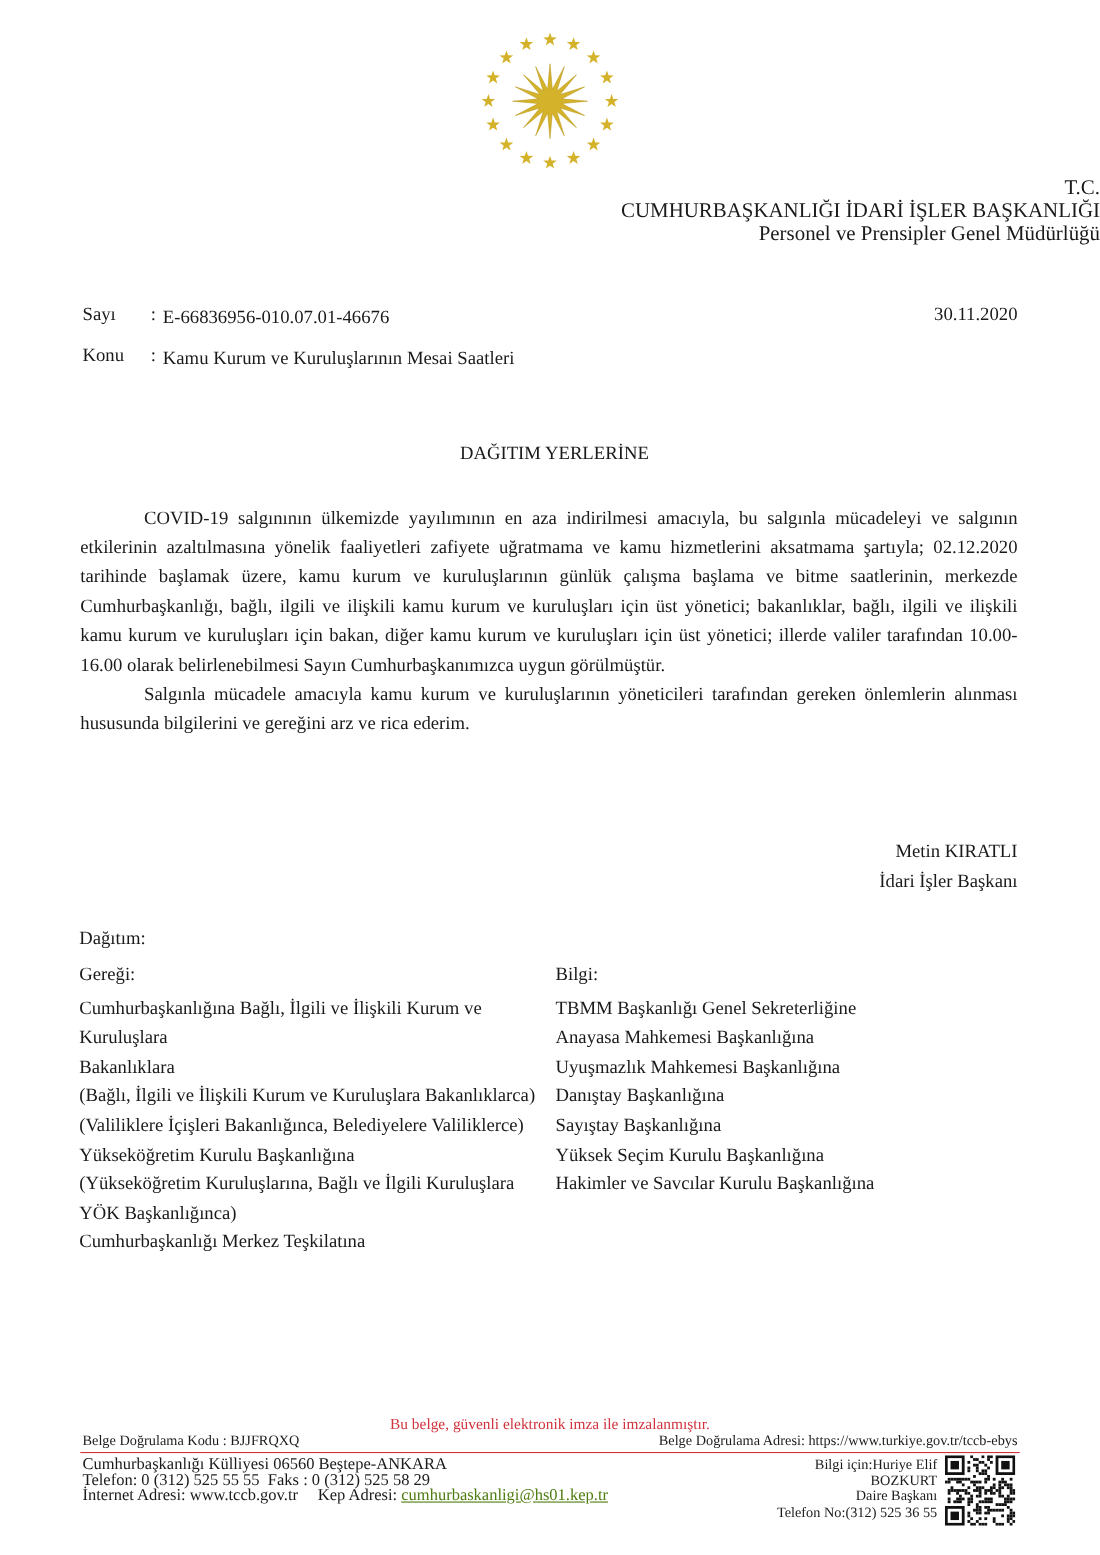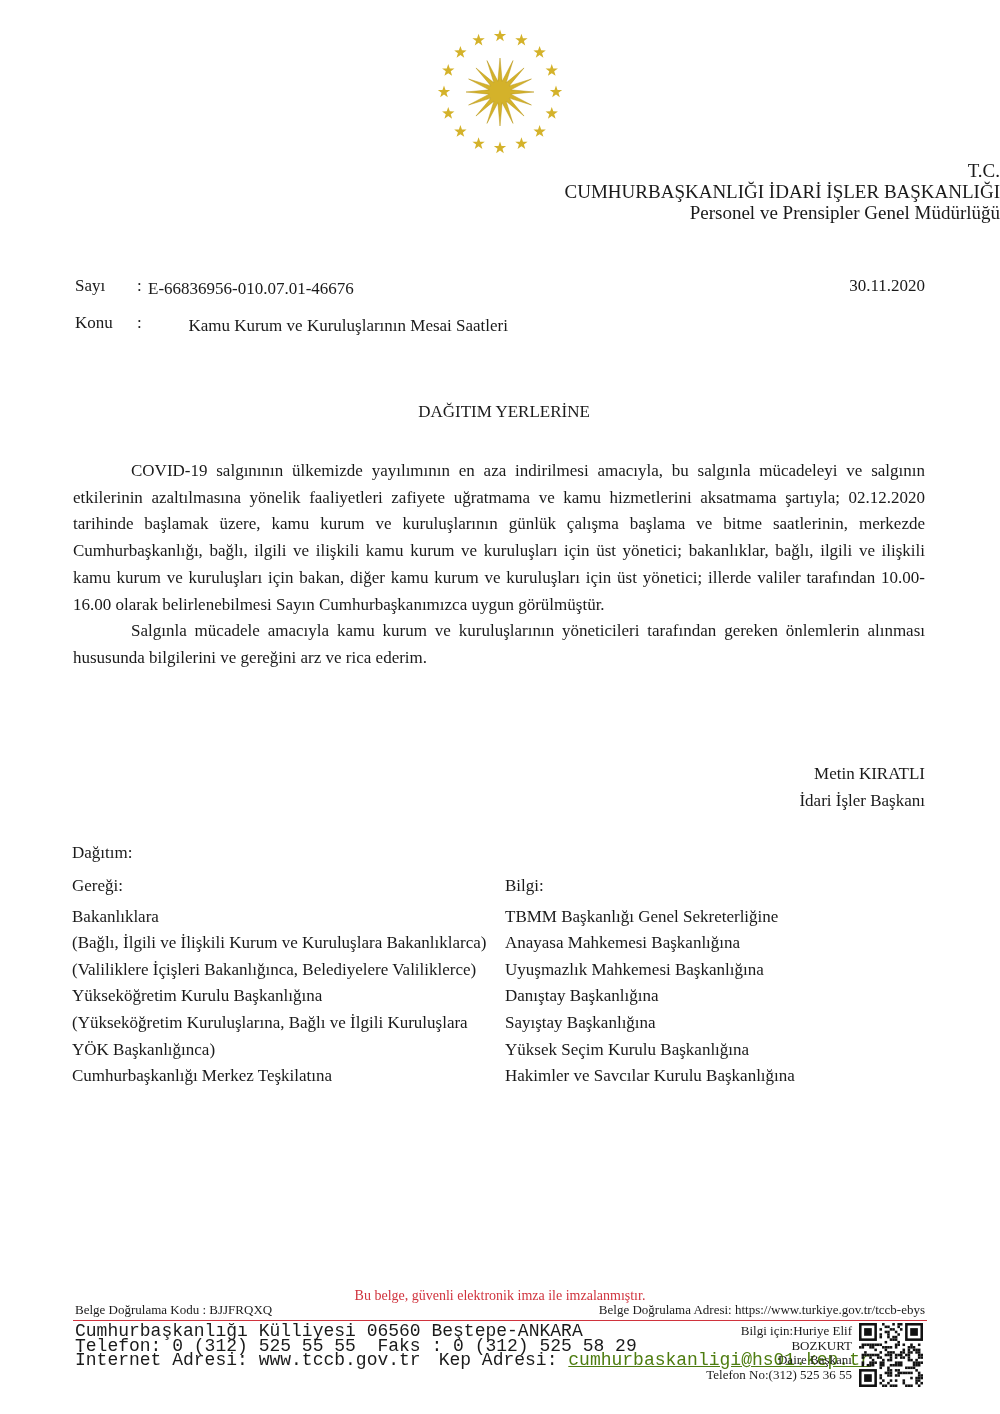--- a/index.html
+++ b/index.html
@@ -9,36 +9,36 @@
   #emblem { left: 430px; top: 22px; width: 140px; height: 140px; }
   .hdr { left: 0; width: 1000px; text-align: right; font-size: 19px; line-height: 22px; }
   #hdr-tc { top: 160px; }
   #hdr-org { top: 181px; }
   #hdr-unit { top: 202px; }
   .meta-label { left: 75px; font-size: 17px; }
   .meta-colon { left: 137px; font-size: 17px; }
   .meta-val { left: 148px; font-size: 17px; line-height: 26px; }
   #sayi-label, #sayi-colon, #sayi-val { top: 276px; }
   #konu-label, #konu-colon { top: 313px; }
-  #konu-val { top: 313px; width: 360px; text-align: right; }
+  #konu-val { top: 313px; width: 360px; }
   #date { right: 75px; top: 276px; font-size: 17px; }
   #addressee { left: 4px; width: 1000px; text-align: center; top: 402px; font-size: 17px; }
   #body { left: 73px; top: 458px; width: 852px; font-size: 17px; line-height: 26.7px; text-align: justify; }
   #body p { margin: 0; text-indent: 58px; }
   #signer { right: 75px; top: 760px; text-align: right; font-size: 17px; line-height: 27px; }
   #dist-title { left: 72px; top: 843px; font-size: 17px; }
   #gereği-col { left: 72px; top: 873px; width: 420px; font-size: 17px; line-height: 26.6px; }
   #bilgi-col { left: 505px; top: 873px; width: 420px; font-size: 17px; line-height: 26.6px; }
   .col-head { margin-bottom: 4px; }
   .list-item { display: block; }
   #notice { left: 0; width: 1000px; text-align: center; top: 1288px; font-size: 14px; color: #d0333d; }
   #verify-code { left: 75px; top: 1302px; font-size: 13px; }
   #verify-addr { right: 75px; top: 1302px; font-size: 13px; text-align: center; }
   #footer-rule { left: 73px; top: 1320px; width: 854px; height: 1px; background: #d0333d; }
-  #addr-block { left: 75px; top: 1324px; font-size: 18px; line-height: 14.5px; font-family: Liberation Mono, monospace; }
+  #addr-block { left: 75px; top: 1324px; font-size: 15px; line-height: 14.5px; }
   #kep-link { color: #4d7c0f; text-decoration: underline; }
   #contact-block { right: 148px; top: 1324px; text-align: right; font-size: 13px; line-height: 14.5px; }
   #qr { left: 859px; top: 1323px; width: 64px; height: 64px; }
 </style>
 </head>
 <body>
 
 <svg id="emblem" class="abs" viewBox="-70 -70 140 140">
     <polygon points="0.00,-34.00 2.15,-10.79 13.01,-31.41 6.11,-9.15 24.04,-24.04 9.15,-6.11 31.41,-13.01 10.79,-2.15 34.00,0.00 10.79,2.15 31.41,13.01 9.15,6.11 24.04,24.04 6.11,9.15 13.01,31.41 2.15,10.79 0.00,34.00 -2.15,10.79 -13.01,31.41 -6.11,9.15 -24.04,24.04 -9.15,6.11 -31.41,13.01 -10.79,2.15 -34.00,0.00 -10.79,-2.15 -31.41,-13.01 -9.15,-6.11 -24.04,-24.04 -6.11,-9.15 -13.01,-31.41 -2.15,-10.79" fill="#d4b22a" stroke="#b8961c" stroke-width="0.5"></polygon>
     <polygon points="0.00,-62.50 1.53,-58.10 6.18,-58.01 2.47,-55.20 3.82,-50.74 0.00,-53.40 -3.82,-50.74 -2.47,-55.20 -6.18,-58.01 -1.53,-58.10" fill="#d4b22a"></polygon>
@@ -81,20 +81,21 @@
 
 <div id="signer" class="abs">
   <div>Metin KIRATLI</div>
   <div>İdari İşler Başkanı</div>
 </div>
 
 <div id="dist-title" class="abs">Dağıtım:</div>
 
 <div id="gereği-col" class="abs">
   <div class="col-head">Gereği:</div>
+  <span class="list-item">Cumhurbaşkanlığına Bağlı, İlgili ve İlişkili Kurum ve Kuruluşlara</span>
   <span class="list-item">Bakanlıklara</span>
   <span class="list-item">(Bağlı, İlgili ve İlişkili Kurum ve Kuruluşlara Bakanlıklarca)</span>
   <span class="list-item">(Valiliklere İçişleri Bakanlığınca, Belediyelere Valiliklerce)</span>
   <span class="list-item">Yükseköğretim Kurulu Başkanlığına</span>
   <span class="list-item">(Yükseköğretim Kuruluşlarına, Bağlı ve İlgili Kuruluşlara YÖK Başkanlığınca)</span>
   <span class="list-item">Cumhurbaşkanlığı Merkez Teşkilatına</span>
 </div>
 
 <div id="bilgi-col" class="abs">
   <div class="col-head">Bilgi:</div>

